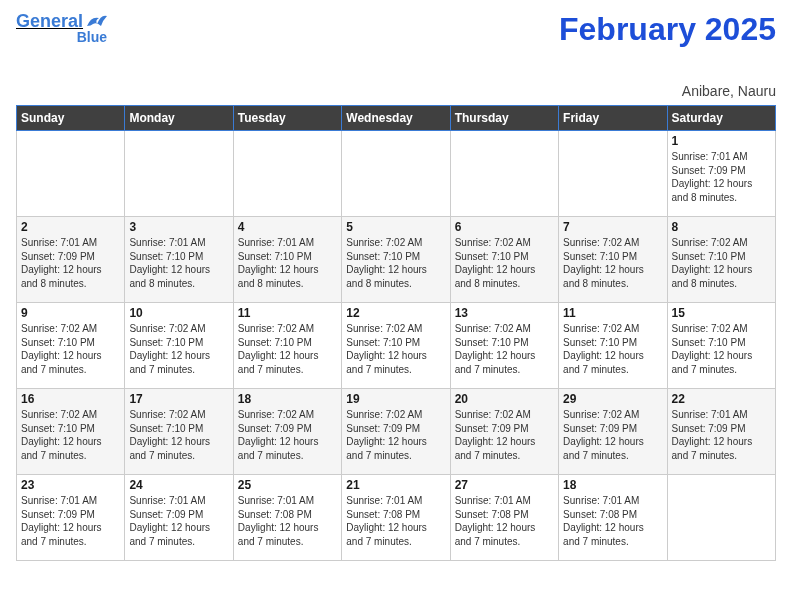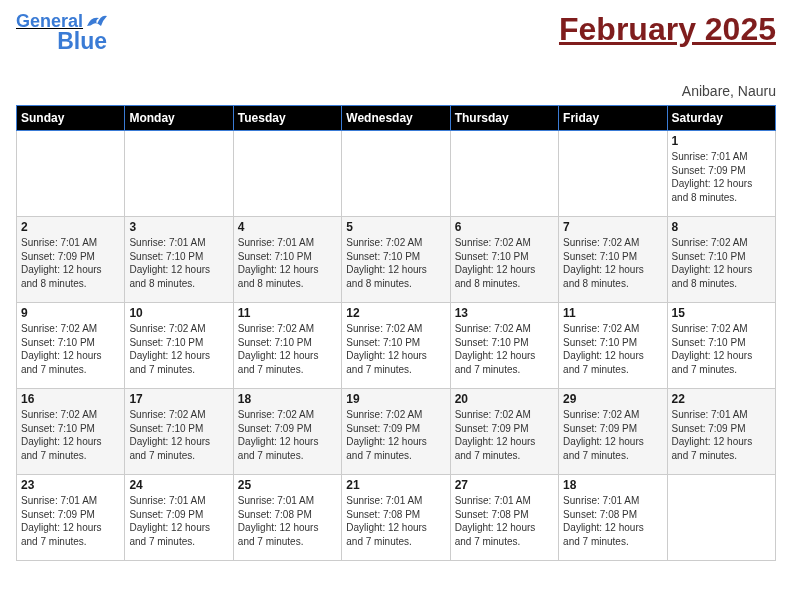--- a/index.html
+++ b/index.html
@@ -40,36 +40,35 @@
       height: 18px;
       margin-left: 2px;
       fill: #3a7bd5;
     }
     .title-block {
       text-align: right;
     }
     .cal-title {
       font-size: 32px;
       font-weight: bold;
-      color: #7f1d1d;
+      color: #1d4ed8;
       line-height: 1.1;
-      text-decoration: underline;
     }
     .cal-subtitle {
       font-size: 14px;
       color: #444;
       margin-top: 36px;
     }
     table {
       width: 100%;
       border-collapse: collapse;
       table-layout: fixed;
     }
     thead th {
-      background: #000000;
+      background: #404040;
       color: #fff;
       font-size: 12px;
       font-weight: bold;
       padding: 5px 4px;
       text-align: left;
       border: 1px solid #3a7bd5;
     }
     tbody td {
       border: 1px solid #ccc;
       vertical-align: top;
@@ -105,21 +104,21 @@
       <div>
         <div style="display:flex;align-items:center;text-decoration:underline;">
           <span class="logo-text">
             <span>General</span>
           </span>
           <svg class="logo-bird" viewBox="0 0 22 18">
             <path d="M2 14 Q6 4 14 6 Q10 8 12 12 Q16 2 22 4 Q18 8 16 14 Q12 10 8 12 Q6 14 2 14Z" fill="#3a7bd5"></path>
           </svg>
         </div>
         <div style="display:flex;justify-content:flex-end;">
-          <span class="logo-text" style="color:#3a7bd5;font-size:23px;">Blue</span>
+          <span class="logo-text" style="color:#3a7bd5;font-size:14px;">Blue</span>
         </div>
       </div>
     </div>
     <div class="title-block">
       <div class="cal-title">February 2025</div>
       <div class="cal-subtitle">Anibare, Nauru</div>
     </div>
   </div>
 
   <table>

